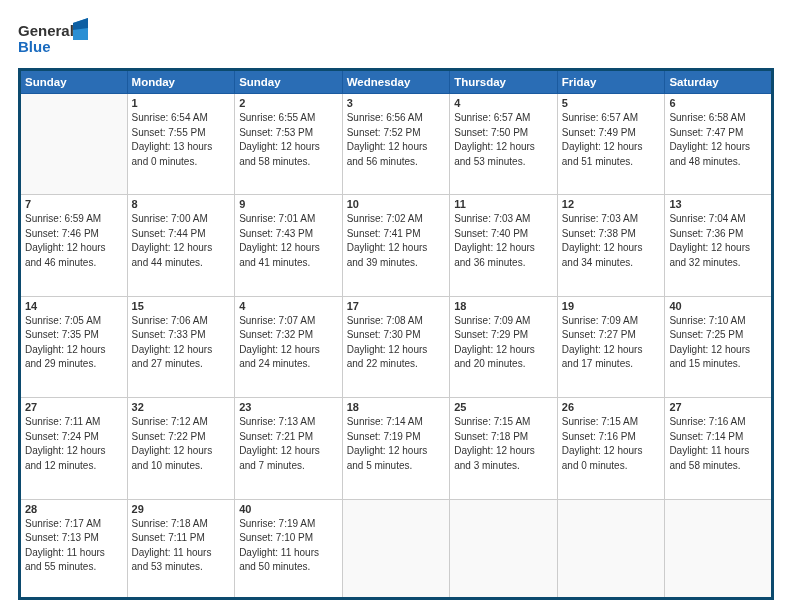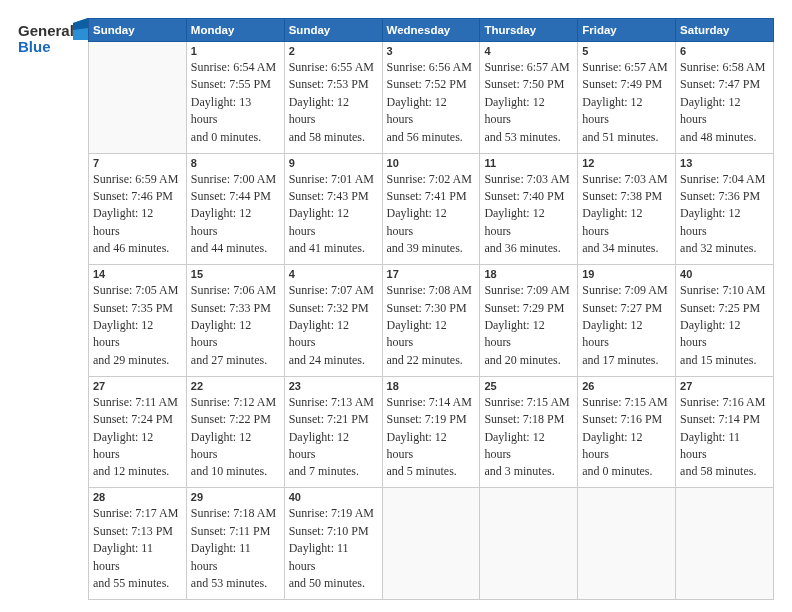--- a/index.html
+++ b/index.html
@@ -8,20 +8,21 @@
       height: 612px;
       font-family: Arial, sans-serif;
       background: #fff;
       overflow: hidden;
     }
     .page {
       width: 792px;
       height: 612px;
       padding: 18px 18px 12px 18px;
       display: flex;
+      flex-direction: column;
     }
     .header {
       display: flex;
       justify-content: space-between;
       align-items: flex-start;
       margin-bottom: 10px;
     }
     .logo {
       display: flex;
       align-items: center;
@@ -35,21 +36,21 @@
       font-weight: bold;
       color: #333;
       line-height: 1.1;
     }
     .location {
       font-size: 14px;
       color: #555;
     }
     .calendar {
       flex: 1;
-      border: 1px solid #0c4a6e;
+      border: 3px solid #0c4a6e;
       border-collapse: collapse;
       width: 100%;
       table-layout: fixed;
     }
     .calendar th {
       background-color: #2a6db5;
       color: #fff;
       font-size: 11.5px;
       font-weight: bold;
       padding: 5px 4px;
@@ -70,24 +71,23 @@
       background: #f9f9f9;
     }
     .day-num {
       font-size: 11px;
       font-weight: bold;
       color: #333;
       margin-bottom: 2px;
       display: block;
     }
     .cell-info {
-      font-size: 12px;
+      font-size: 10px;
       line-height: 1.45;
       color: #333;
-      font-family: Liberation Serif, serif;
     }
     .last-row td {
       height: 70px;
     }
   </style>
 </head>
 <body>
 
 <div class="page">
   <div class="header">
@@ -204,21 +204,21 @@
             <span class="day-num">40</span>
             <div class="cell-info">Sunrise: 7:10 AM<br>Sunset: 7:25 PM<br>Daylight: 12 hours<br>and 15 minutes.</div>
           </td>
         </tr>
         <tr>
           <td>
             <span class="day-num">27</span>
             <div class="cell-info">Sunrise: 7:11 AM<br>Sunset: 7:24 PM<br>Daylight: 12 hours<br>and 12 minutes.</div>
           </td>
           <td>
-            <span class="day-num">22</span>
+            <span class="day-num">32</span>
             <div class="cell-info">Sunrise: 7:12 AM<br>Sunset: 7:22 PM<br>Daylight: 12 hours<br>and 10 minutes.</div>
           </td>
           <td>
             <span class="day-num">23</span>
             <div class="cell-info">Sunrise: 7:13 AM<br>Sunset: 7:21 PM<br>Daylight: 12 hours<br>and 7 minutes.</div>
           </td>
           <td>
             <span class="day-num">18</span>
             <div class="cell-info">Sunrise: 7:14 AM<br>Sunset: 7:19 PM<br>Daylight: 12 hours<br>and 5 minutes.</div>
           </td>

